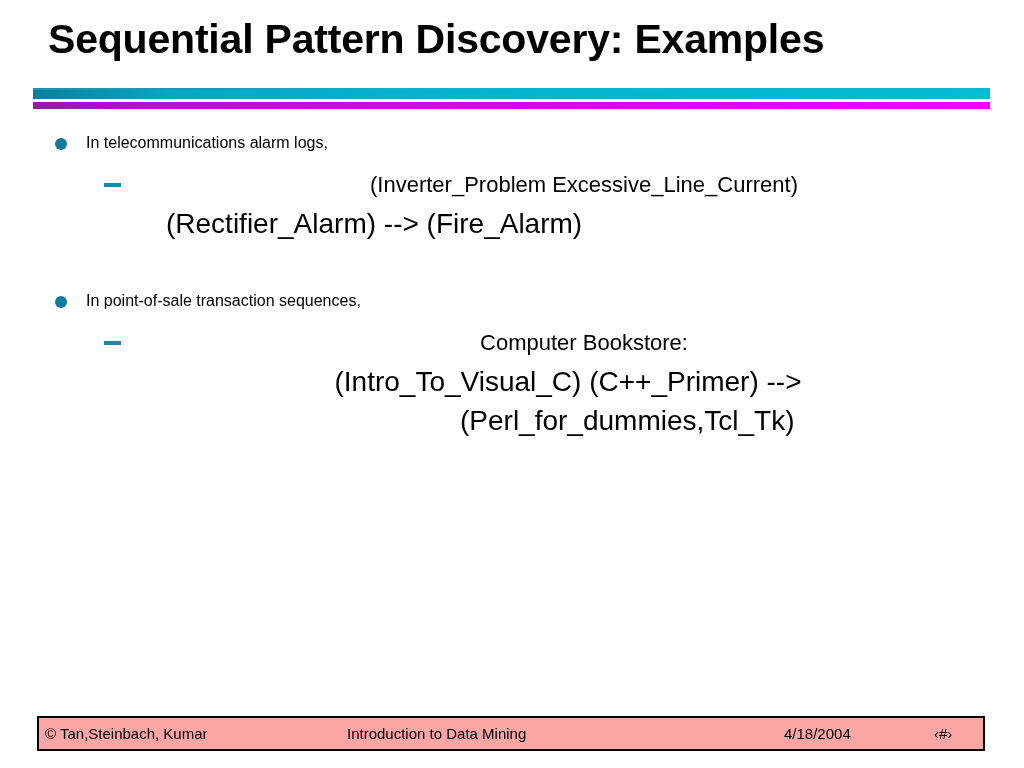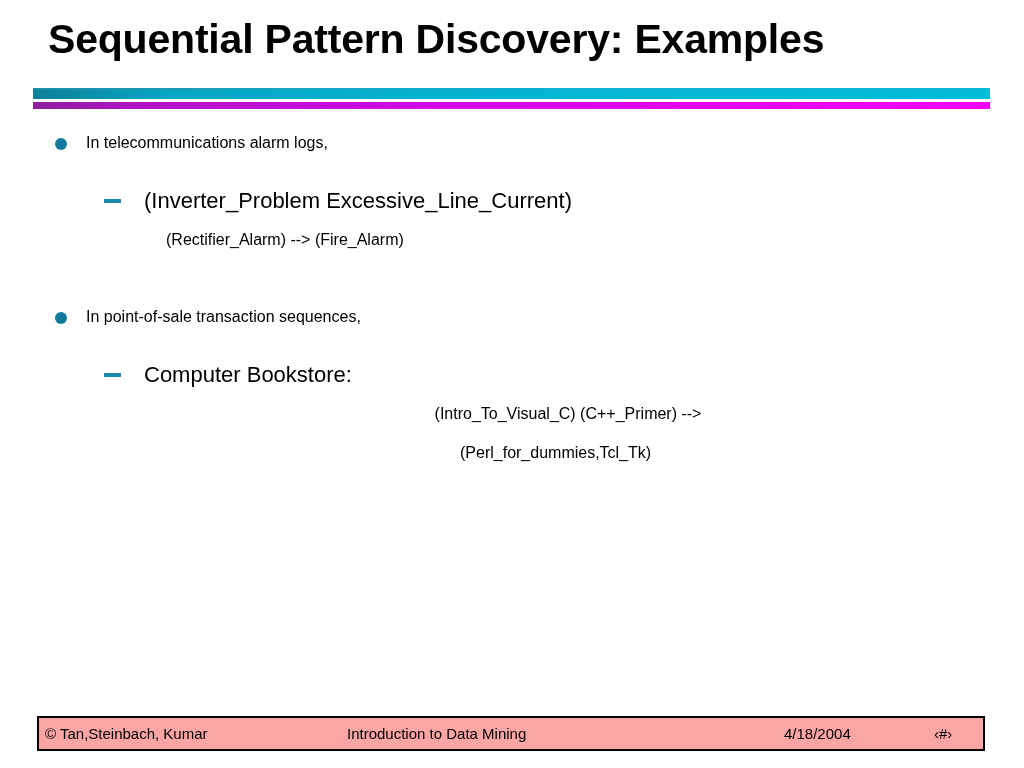--- a/index.html
+++ b/index.html
@@ -98,21 +98,22 @@
     font-size: 16px;
     color: #000000;
     line-height: 34px;
     white-space: nowrap;
   }
 
   .sub-row {
     position: relative;
     padding-left: 144px;
     min-height: 32px;
-    margin-top: 24px;
+    margin-top: 8px;
+    text-align: center;
   }
   .sub-dash {
     position: absolute;
     left: 104px;
     top: 15px;
     width: 17px;
     height: 4px;
     background: #1b8aa8;
   }
   .sub-text {
@@ -121,21 +122,21 @@
     line-height: 33px;
     white-space: nowrap;
   }
 
   .cont-row {
     position: relative;
     min-height: 32px;
     margin-top: 6px;
   }
   .cont-text {
-    font-size: 16px;
+    font-size: 28px;
     color: #000000;
     line-height: 33px;
     white-space: nowrap;
   }
   .indent-1 { padding-left: 166px; }
   .indent-2 { padding-left: 112px; text-align: center; }
   .indent-3 { padding-left: 460px; }
 
   .section-gap { height: 44px; }
 

